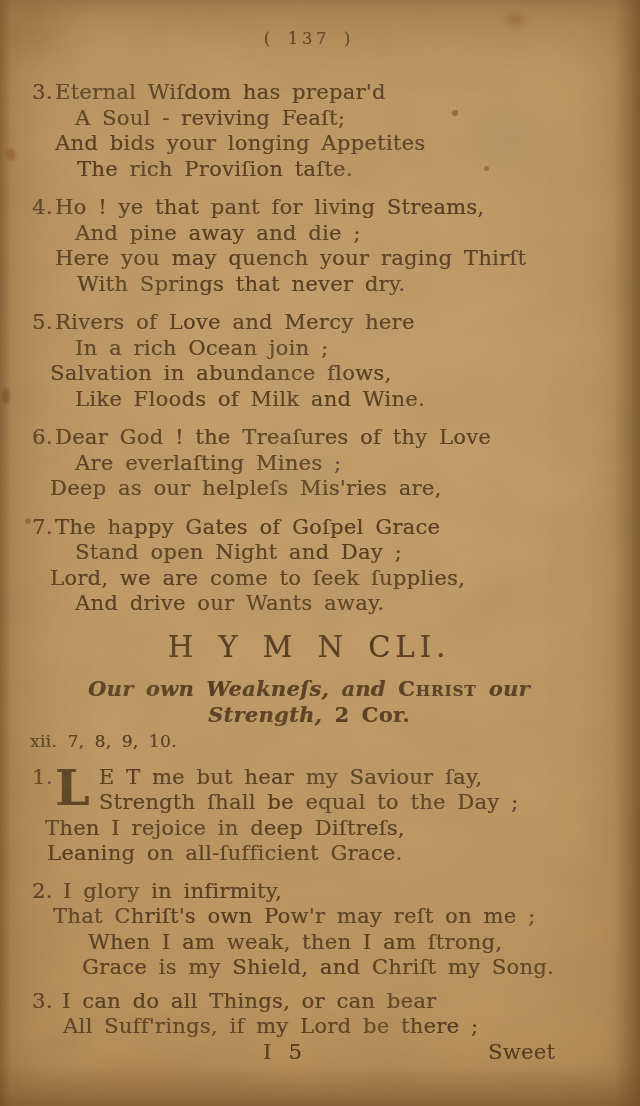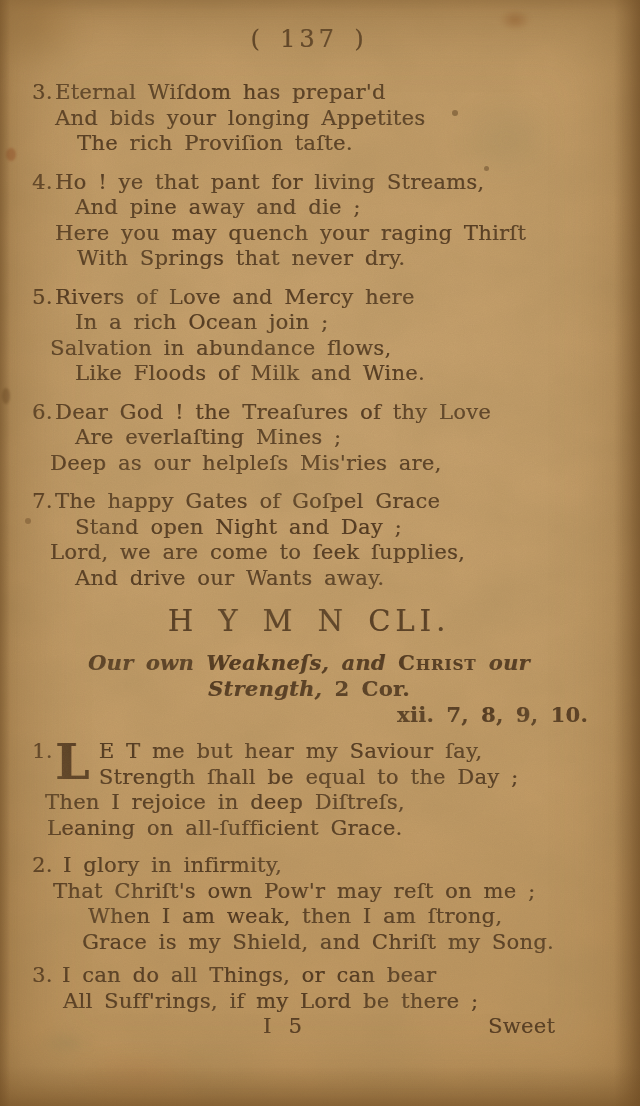--- a/index.html
+++ b/index.html
@@ -14,41 +14,41 @@
   }
   .content{
     position:absolute;inset:0;
     padding:0 52px 0 30px;
     font-size:21px;line-height:25.5px;
     word-spacing:0.22em;letter-spacing:0.3px;
     text-shadow:0.4px 0.4px 0.6px rgba(70,46,24,0.55);
   }
   .pageno{
     text-align:center;margin:24px 0 26px;
-    font-size:24px;letter-spacing:4px;line-height:30px;
+    font-size:16px;letter-spacing:4px;line-height:30px;
   }
   .verse{position:relative;padding-left:25px;margin-bottom:13px;}
   .vnum{position:absolute;left:2px;top:0;}
   .vline{white-space:nowrap;}
   .x20{margin-left:20px}.x22{margin-left:22px}.x33{margin-left:33px}
   .x27{margin-left:27px}.x8{margin-left:8px}.x7{margin-left:7px}
   .xm2{margin-left:-2px}.xm5{margin-left:-5px}.xm8{margin-left:-8px}.xm10{margin-left:-10px}
   .heading{
     text-align:center;font-size:29px;line-height:34px;
     letter-spacing:5px;word-spacing:6px;margin:0 0 0 0;
   }
   .subtitle{
     text-align:center;margin-top:12px;line-height:26px;
     font-size:21px;
     font-weight:bold;
   }
   .subtitle .it{font-style:italic;}
   .subtitle .sc{font-variant:small-caps;letter-spacing:1px;}
   .subtitle .rm{font-style:normal;}
-  .subtitle2{text-align:right;line-height:26px;font-size:21px;font-weight:bold;}
+  .subtitle2{text-align:left;line-height:26px;font-size:17px;}
   .verse1{margin-top:11px;margin-bottom:12px;}
   .v2sp{margin-bottom:8px;}
   .dropcap{
     float:left;font-size:49px;line-height:42px;height:48px;
     margin:2px 9px 0 0;font-weight:bold;
   }
   .footer{position:relative;height:26px;margin-top:0;}
   .sig{position:absolute;left:233px;top:0;letter-spacing:3px;}
   .catch{position:absolute;left:458px;top:0;}
   
@@ -83,20 +83,21 @@
 
 <div class="page">
 
   <div class="content">
 
     <div class="pageno">( 137 )</div>
 
     <div class="verse">
       <span class="vnum">3.</span>
       <div class="vline">Eternal Wiſdom has prepar'd</div>
+      <div class="vline x20">A Soul - reviving Feaſt;</div>
       <div class="vline">And bids your longing Appetites</div>
       <div class="vline x22">The rich Proviſion taſte.</div>
     </div>
 
     <div class="verse">
       <span class="vnum">4.</span>
       <div class="vline">Ho ! ye that pant for living Streams,</div>
       <div class="vline x20">And pine away and die ;</div>
       <div class="vline">Here you may quench your raging Thirſt</div>
       <div class="vline x22">With Springs that never dry.</div>

